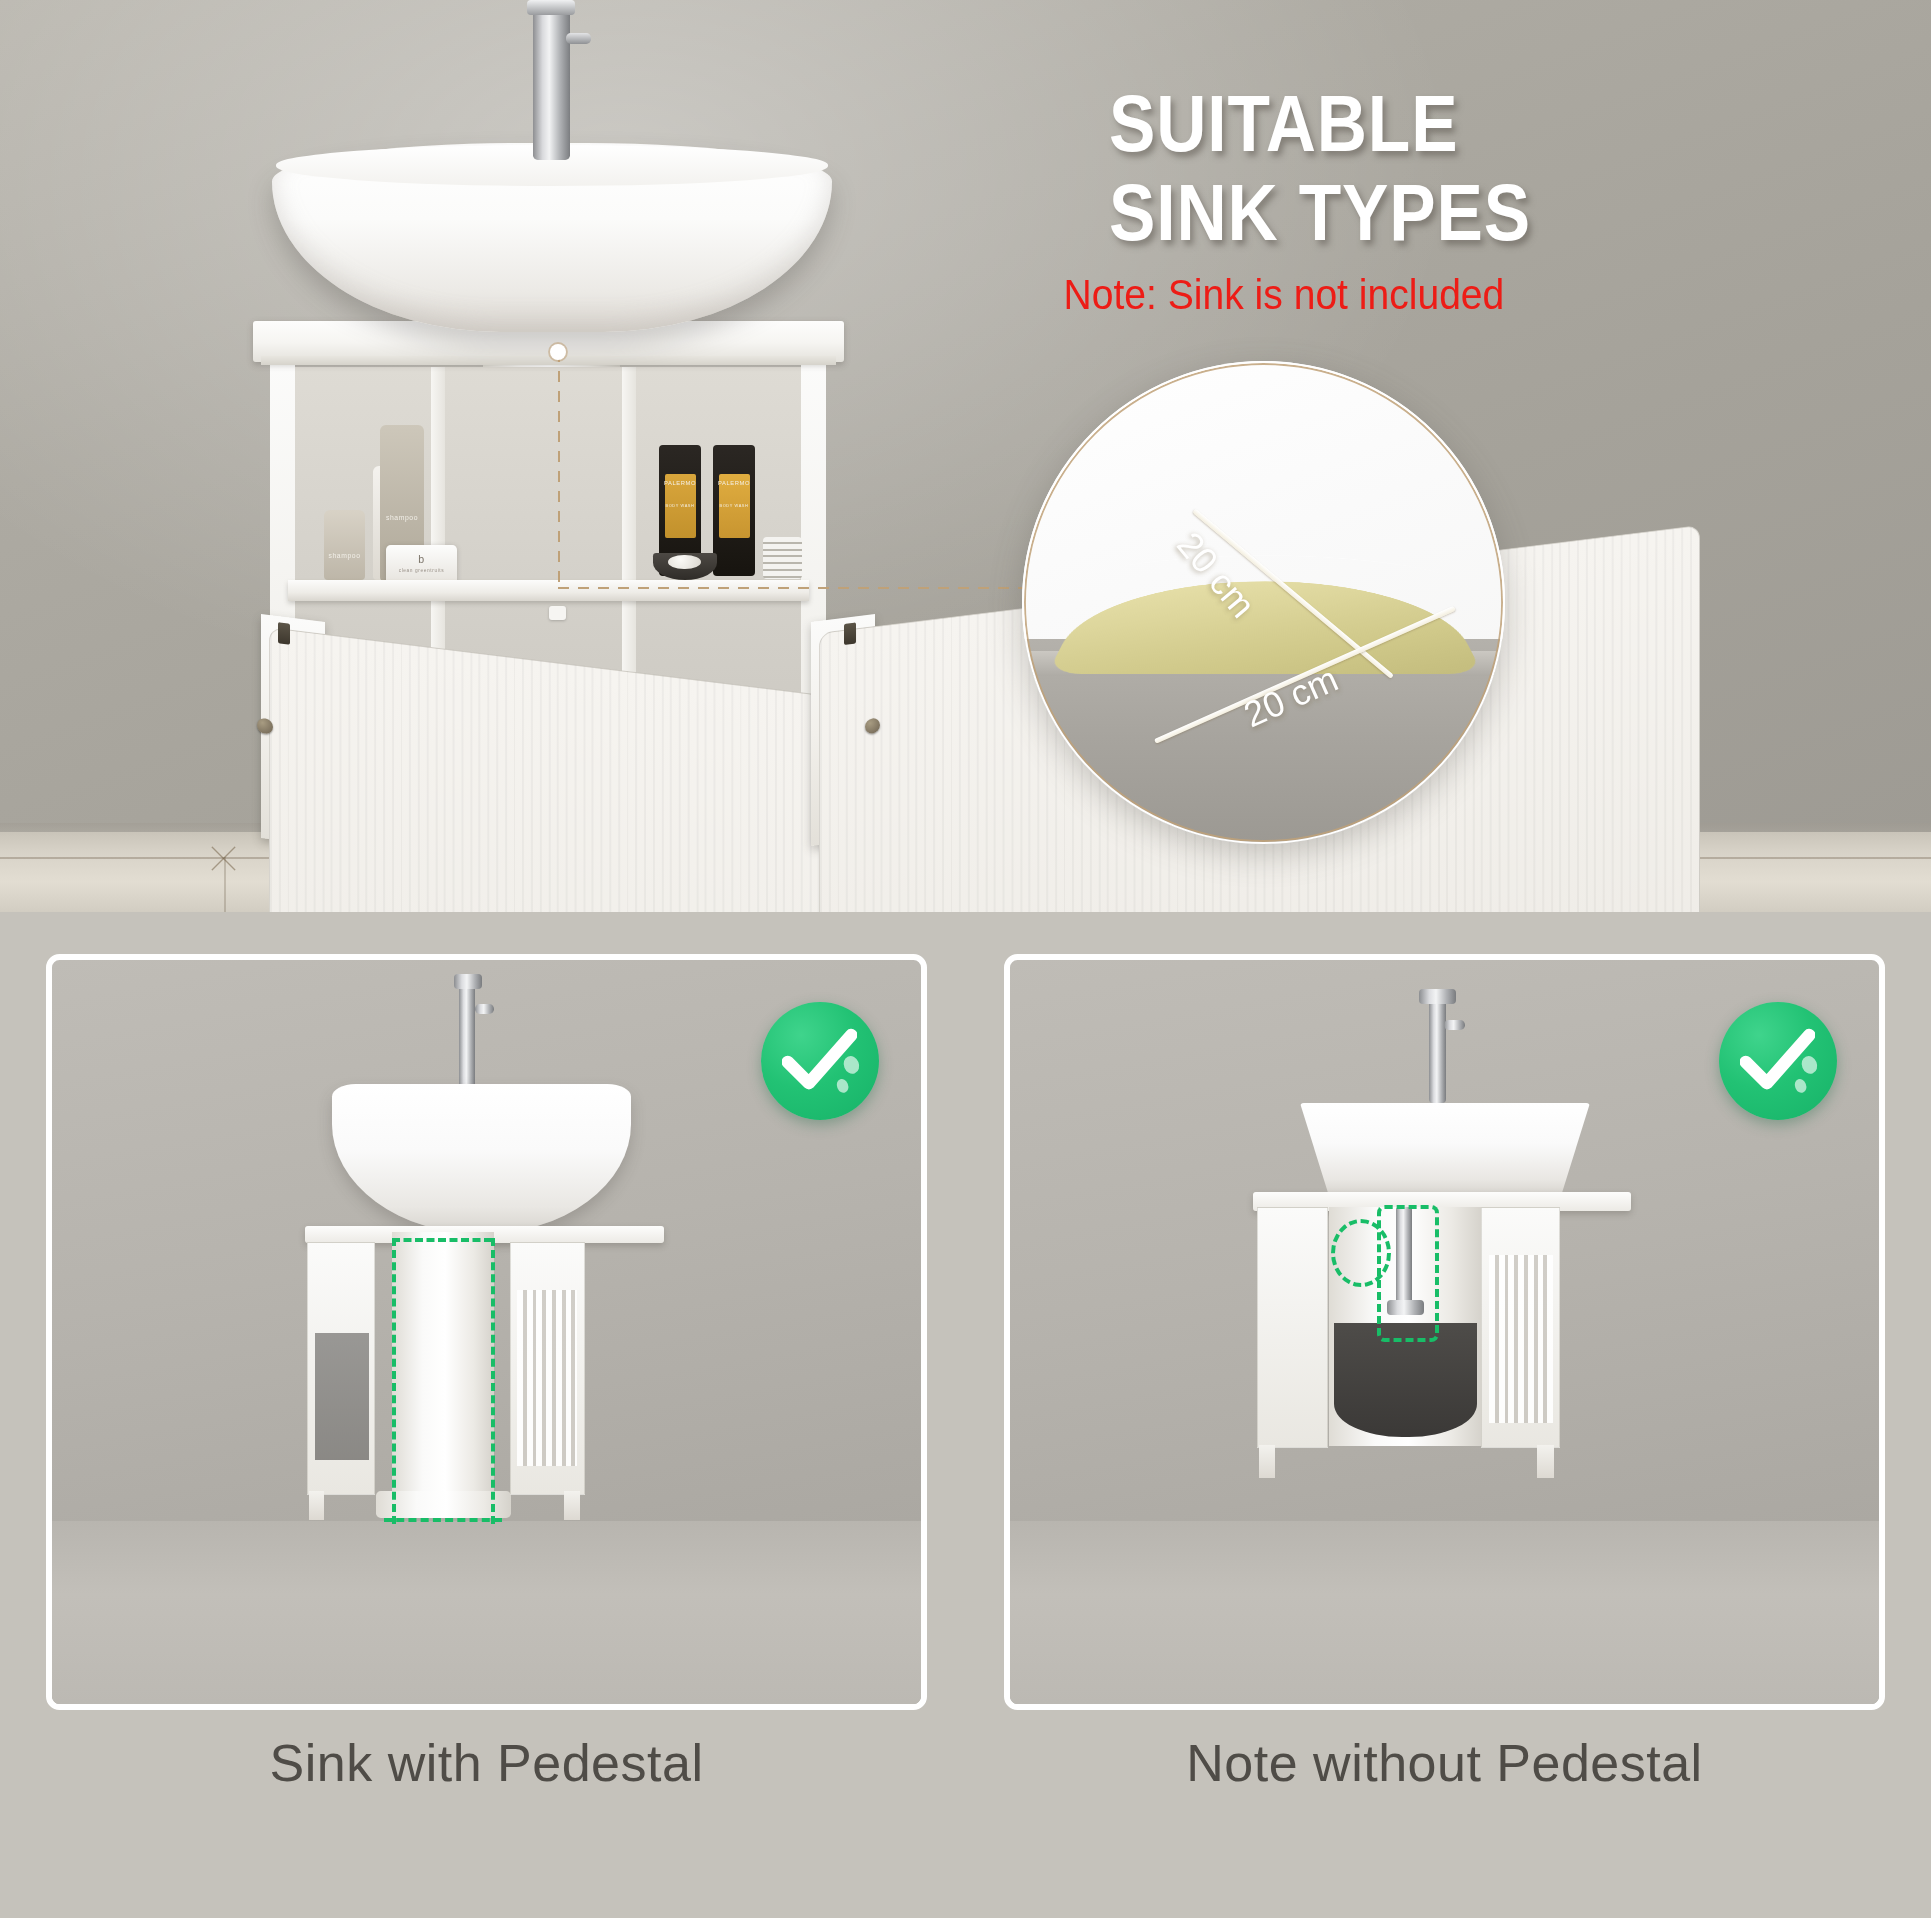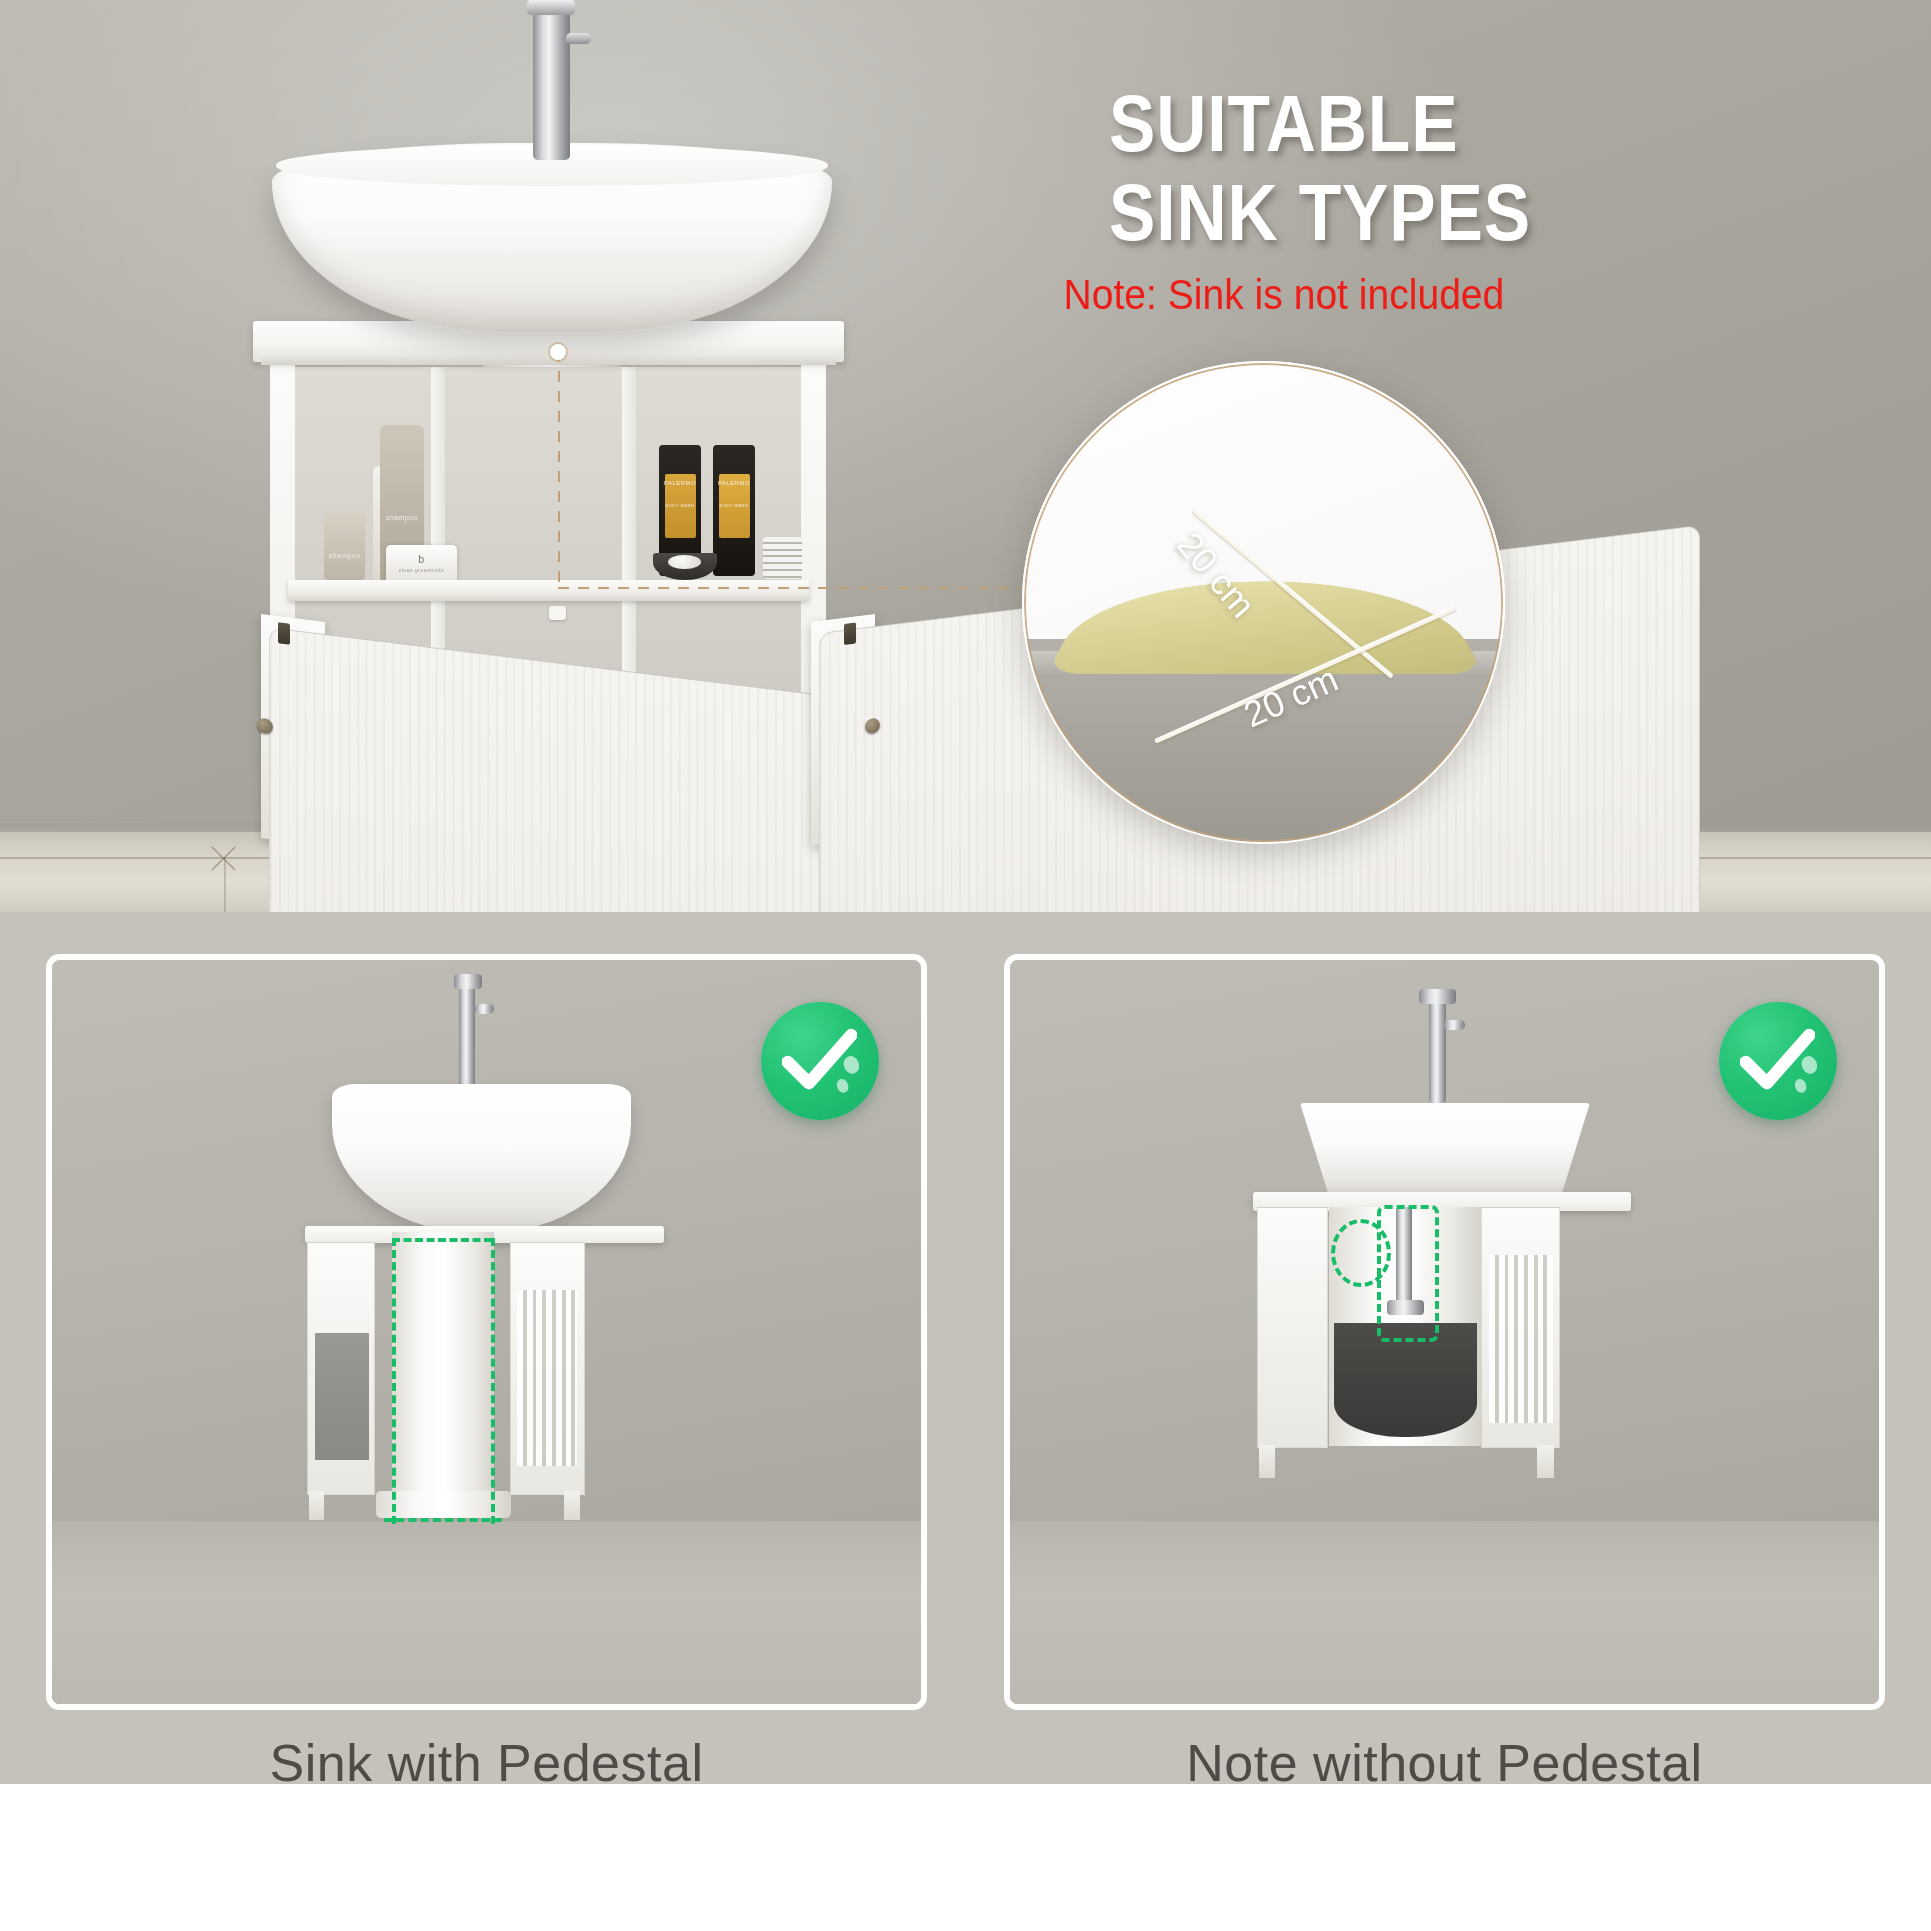--- a/index.html
+++ b/index.html
@@ -281,21 +281,21 @@
   #note {
     display:block; margin-top:11.6px;
     color:#ed1c16; font-size:42px; line-height:52px;
     font-family:"Liberation Sans", sans-serif;
     transform:scaleX(0.93); transform-origin:100% 50%;
     white-space:nowrap;
   }
 
   
   #bottom {
-    position:absolute; left:0; top:912px; width:1931px; height:872px;
+    position:absolute; left:0; top:912px; width:1931px; height:1006px;
     background:#c5c2bb;
   }
   #bottom-gap {
     position:absolute; left:0; top:912px; width:1931px; height:13.5px;
     background:#ffffff;
   }
   .panel {
     position:absolute; top:42px; width:881px; height:756px;
     border:6.8px solid #ffffff;
     border-radius:13.5px;

